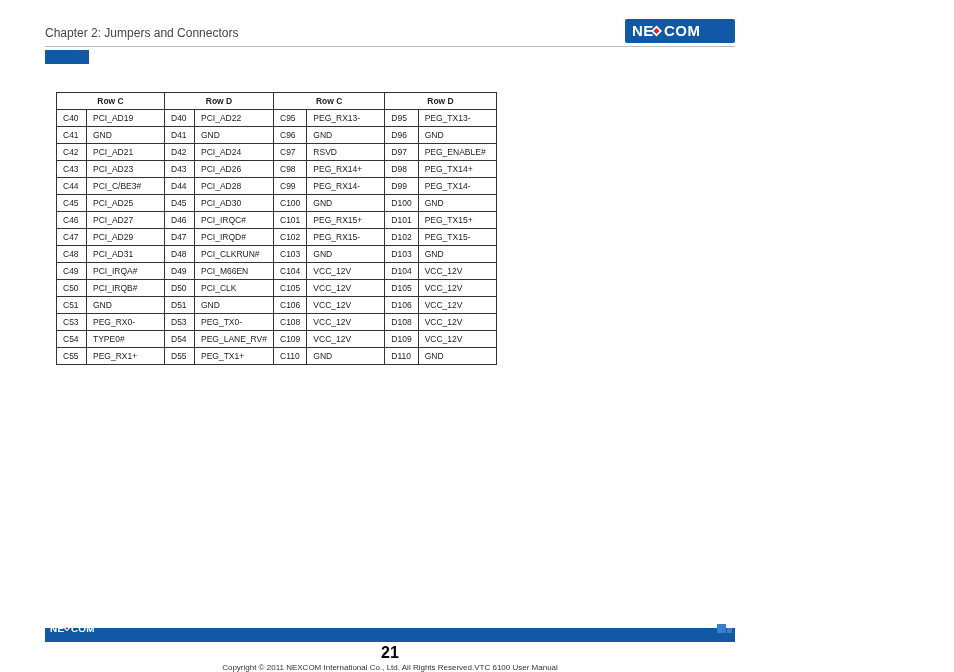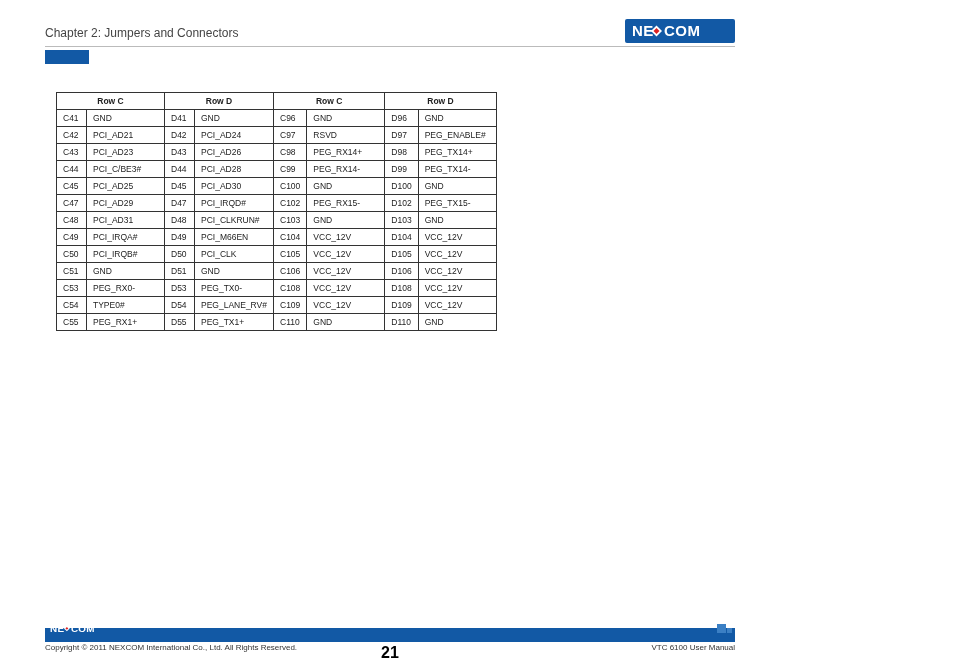--- a/index.html
+++ b/index.html
@@ -14,21 +14,21 @@
   .table-wrap { position: absolute; top: 92px; left: 56px; }
   table.pin { border-collapse: collapse; }
   table.pin th, table.pin td { border: 1px solid #333; font-size: 8.5px; padding: 2px 6px; height: 17px; white-space: nowrap; }
   table.pin th { font-weight: 700; text-align: center; padding: 3px 6px; }
   table.pin .pcol { width: 30px; text-align: left; }
   table.pin .scol { width: 78px; text-align: left; }
   .footer-bar { position: absolute; left: 45px; right: 45px; bottom: 30px; height: 14px; background: #1259a5; }
   .footer-logo { position: absolute; left: 50px; bottom: 32px; }
   .footer-logo svg { width: 64px; height: 14px; }
   .footer-deco { position: absolute; right: 45px; bottom: 30px; width: 18px; height: 18px; }
-  .footer-text { position: absolute; left: 45px; right: 45px; bottom: 20px; display: flex; justify-content: space-between; align-items: center; font-size: 8px; color: #333; }
+  .footer-text { position: absolute; left: 45px; right: 45px; bottom: 0; display: flex; justify-content: center; align-items: center; font-size: 8px; color: #333; }
   .pagenum { font-size: 16px; font-weight: 700; color: #000; position: absolute; left:50%; transform: translateX(-50%); bottom: 10px;}
 </style>
 </head>
 <body>
 <div class="page">
 
 <div class="header">
   <div class="chapter">Chapter 2: Jumpers and Connectors</div>
   <div class="logo-top">
     <svg class="logo-svg" viewBox="0 0 220 48">
@@ -50,20 +50,30 @@
     <thead>
       <tr>
         <th colspan="2">Row C</th>
         <th colspan="2">Row D</th>
         <th colspan="2">Row C</th>
         <th colspan="2">Row D</th>
       </tr>
     </thead>
     <tbody id="pin-tbody">
           <tr>
+            <td class="pcol">C40</td>
+            <td class="scol">PCI_AD19</td>
+            <td class="pcol">D40</td>
+            <td class="scol">PCI_AD22</td>
+            <td class="pcol">C95</td>
+            <td class="scol">PEG_RX13-</td>
+            <td class="pcol">D95</td>
+            <td class="scol">PEG_TX13-</td>
+          </tr>
+          <tr>
             <td class="pcol">C41</td>
             <td class="scol">GND</td>
             <td class="pcol">D41</td>
             <td class="scol">GND</td>
             <td class="pcol">C96</td>
             <td class="scol">GND</td>
             <td class="pcol">D96</td>
             <td class="scol">GND</td>
           </tr>
           <tr>
@@ -98,20 +108,30 @@
           </tr>
           <tr>
             <td class="pcol">C45</td>
             <td class="scol">PCI_AD25</td>
             <td class="pcol">D45</td>
             <td class="scol">PCI_AD30</td>
             <td class="pcol">C100</td>
             <td class="scol">GND</td>
             <td class="pcol">D100</td>
             <td class="scol">GND</td>
+          </tr>
+          <tr>
+            <td class="pcol">C46</td>
+            <td class="scol">PCI_AD27</td>
+            <td class="pcol">D46</td>
+            <td class="scol">PCI_IRQC#</td>
+            <td class="pcol">C101</td>
+            <td class="scol">PEG_RX15+</td>
+            <td class="pcol">D101</td>
+            <td class="scol">PEG_TX15+</td>
           </tr>
           <tr>
             <td class="pcol">C47</td>
             <td class="scol">PCI_AD29</td>
             <td class="pcol">D47</td>
             <td class="scol">PCI_IRQD#</td>
             <td class="pcol">C102</td>
             <td class="scol">PEG_RX15-</td>
             <td class="pcol">D102</td>
             <td class="scol">PEG_TX15-</td>

